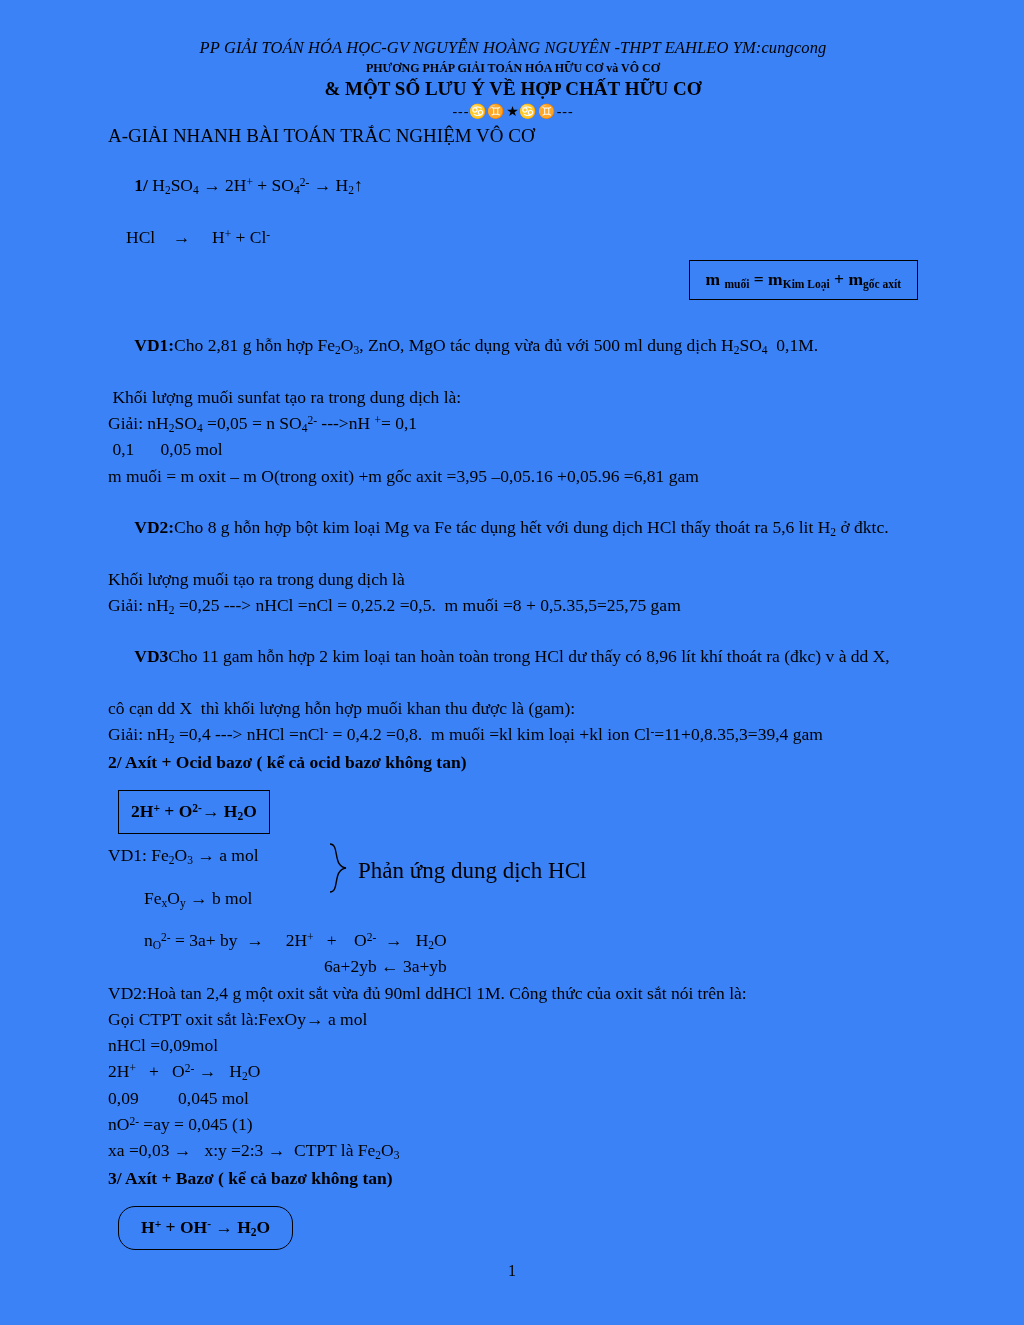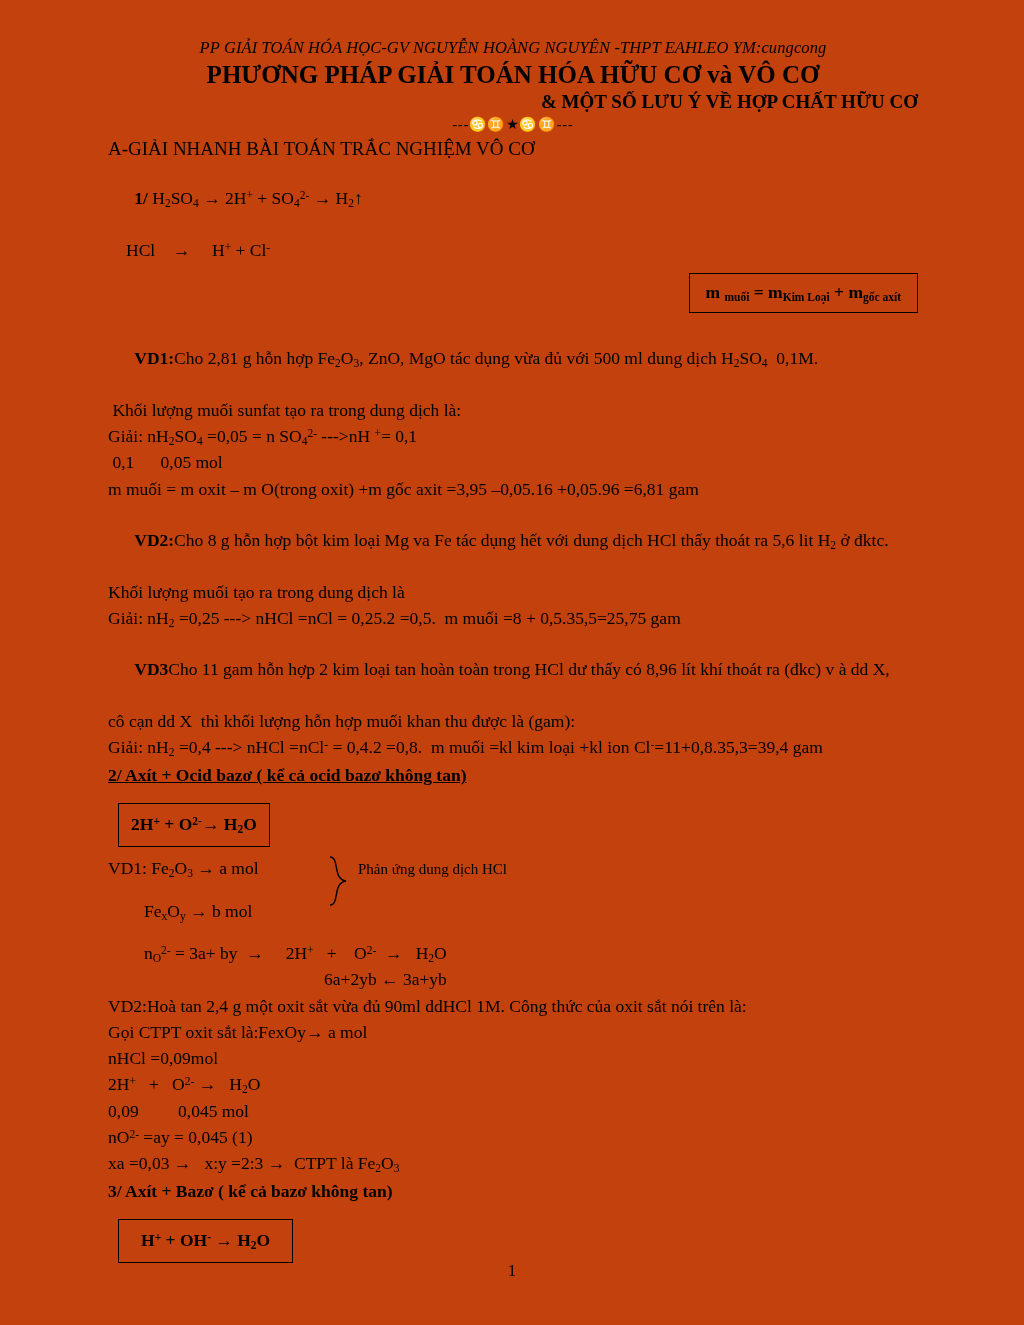--- a/index.html
+++ b/index.html
@@ -4,21 +4,21 @@
 <style>
   html, body {
     margin: 0;
     padding: 0;
     background: #ffffff;
   }
   .page {
     width: 1024px;
     height: 1325px;
     position: relative;
-    background: #c2410c;
+    background: #3b82f6;
     font-family: "Liberation Serif", serif;
     color: #000000;
     box-sizing: border-box;
     padding: 0;
     overflow: hidden;
   }
   .inner {
     position: absolute;
     left: 108px;
     top: 38px;
@@ -27,25 +27,25 @@
   .hdr-line {
     text-align: center;
     font-style: italic;
     font-size: 16.5px;
     letter-spacing: 0.1px;
     white-space: nowrap;
   }
   .title1 {
     text-align: center;
     font-weight: bold;
-    font-size: 25px;
+    font-size: 12px;
     margin-top: 3px;
   }
   .title2 {
-    text-align: right;
+    text-align: center;
     font-weight: bold;
     font-size: 19px;
     margin-top: 2px;
   }
   .orn {
     text-align: center;
     font-size: 14px;
     margin-top: 3px;
     letter-spacing: 1px;
   }
@@ -89,22 +89,22 @@
     line-height: 1.5;
   }
   .brace-svg {
     position: absolute;
     left: 218px;
     top: 0px;
   }
   .brace-label {
     position: absolute;
     left: 250px;
-    top: 6px;
-    font-size: 15px;
+    top: 16px;
+    font-size: 23px;
   }
   .pagenum {
     position: absolute;
     left: 0;
     right: 0;
     top: 1262px;
     text-align: center;
     font-size: 16px;
   }
 </style>
@@ -143,21 +143,21 @@
     </div>
     <div class="line">Khối lượng muối tạo ra trong dung dịch là</div>
     <div class="line">Giải: nH<sub>2</sub> =0,25 ---&gt; nHCl =nCl = 0,25.2 =0,5.  m muối =8 + 0,5.35,5=25,75 gam</div>
 
     <div class="line">
       <span class="bold">VD3</span><span>Cho 11 gam hỗn hợp 2 kim loại tan hoàn toàn trong HCl dư thấy có 8,96 lít khí thoát ra (đkc) v à dd X,</span>
     </div>
     <div class="line">cô cạn dd X  thì khối lượng hỗn hợp muối khan thu được là (gam):</div>
     <div class="line">Giải: nH<sub>2</sub> =0,4 ---&gt; nHCl =nCl<sup>-</sup> = 0,4.2 =0,8.  m muối =kl kim loại +kl ion Cl<sup>-</sup>=11+0,8.35,3=39,4 gam</div>
 
-    <div class="line bold" style="margin-top:3px;text-decoration:underline;">2/ Axít + Ocid bazơ ( kể cả ocid bazơ không tan)</div>
+    <div class="line bold" style="margin-top:3px;">2/ Axít + Ocid bazơ ( kể cả ocid bazơ không tan)</div>
 
     <div class="boxwrap box-off2" style="margin-top:14px;">
       <span class="formula-box" style="padding:10px 12px;">2H<sup>+</sup> + O<sup>2-</sup>→ H<sub>2</sub>O</span>
     </div>
 
     <div class="brace-block">
       <div class="brace-row">VD1: Fe<sub>2</sub>O<sub>3</sub> → a mol</div>
       <div class="brace-row ind2" style="margin-top:16px;">Fe<sub>x</sub>O<sub>y</sub> → b mol</div>
       <svg class="brace-svg" width="26" height="52" viewBox="0 0 26 52">
         <path d="M4 2 C 14 2, 6 24, 20 26 C 6 28, 14 50, 4 50" fill="none" stroke="#000" stroke-width="1.4"></path>
@@ -172,21 +172,21 @@
     <div class="line">Gọi CTPT oxit sắt là:FexOy→ a mol</div>
     <div class="line">nHCl =0,09mol</div>
     <div class="line">2H<sup>+</sup>   +   O<sup>2-</sup> →   H<sub>2</sub>O</div>
     <div class="line">0,09         0,045 mol</div>
     <div class="line">nO<sup>2-</sup> =ay = 0,045 (1)</div>
     <div class="line">xa =0,03 →   x:y =2:3 →  CTPT là Fe<sub>2</sub>O<sub>3</sub></div>
 
     <div class="line bold" style="margin-top:3px;">3/ Axít + Bazơ ( kể cả bazơ không tan)</div>
 
     <div class="boxwrap box-off2" style="margin-top:14px;">
-      <span class="formula-box" style="padding:10px 22px;">H<sup>+</sup> + OH<sup>-</sup> → H<sub>2</sub>O</span>
+      <span class="formula-box" style="padding:10px 22px;border-radius:17px;">H<sup>+</sup> + OH<sup>-</sup> → H<sub>2</sub>O</span>
     </div>
 
     <div class="line">
       
     </div>
 
   </div>
 
   <div class="pagenum">1</div>
 </div>

